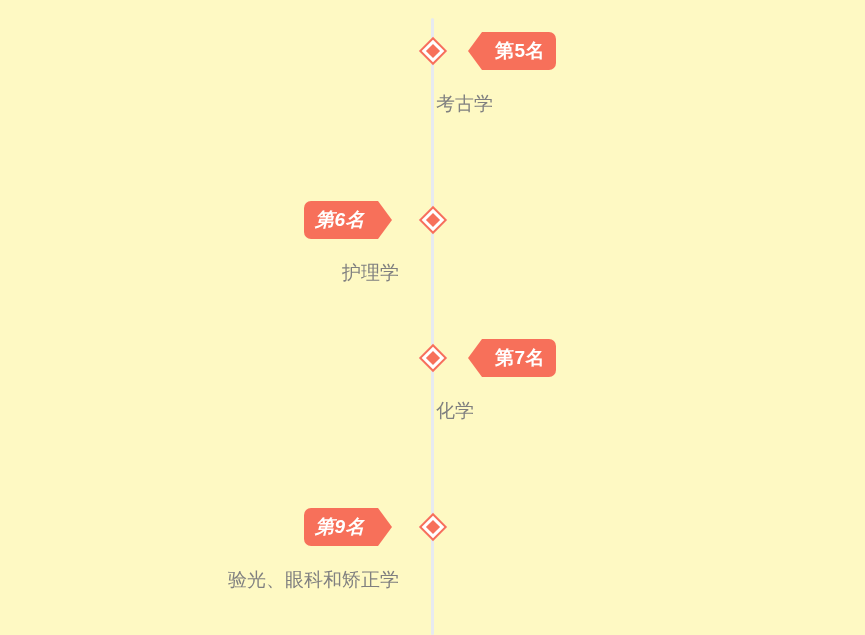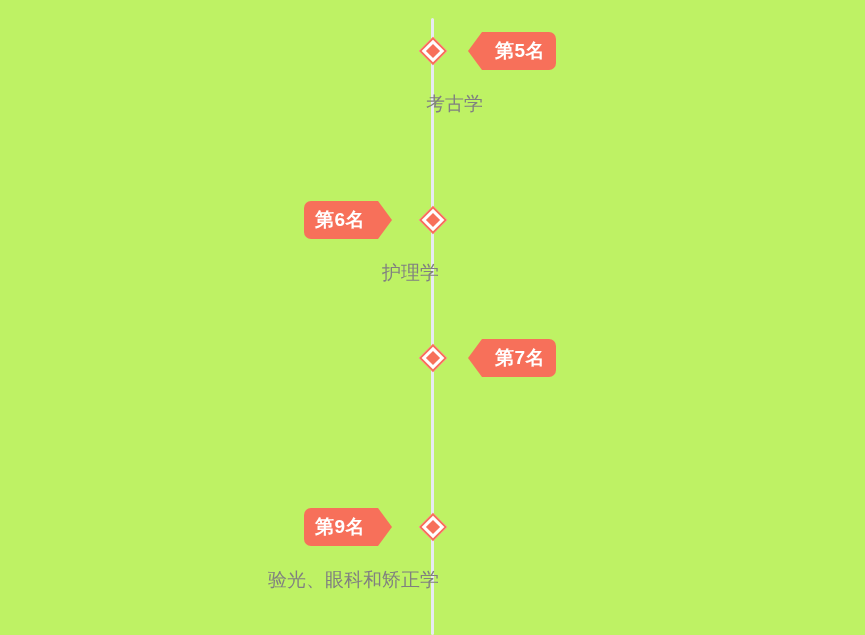--- a/index.html
+++ b/index.html
@@ -12,21 +12,21 @@
     height: 635px;
     background: #ffffff;
     font-family: "Liberation Sans", "DejaVu Sans", sans-serif;
     overflow: hidden;
   }
 
   #timeline-root {
     position: relative;
     width: 865px;
     height: 635px;
-    background: #bef264;
+    background: #fef9c3;
   }
 
   
   .axis-line {
     position: absolute;
     left: 431px;
     top: 18px;
     width: 3px;
     height: 617px;
     background: #e7eaf0;
@@ -99,37 +99,38 @@
   }
 
   
   .badge.side-left {
     left: 304px;
     width: 88px;
     padding-right: 16px;
     background: #f7705a;
     border-radius: 7px 0 0 7px;
     clip-path: polygon(0% 0%, calc(100% - 14px) 0%, 100% 50%, calc(100% - 14px) 100%, 0% 100%);
+    font-style: italic;
   }
 
   
   .desc {
     position: absolute;
     color: #808080;
     font-size: 19px;
     line-height: 34px;
     white-space: nowrap;
   }
   .desc.side-right {
-    left: 426px;
+    left: 436px;
     top: 36px;
     text-align: left;
   }
   .desc.side-left {
-    right: 426px;
+    right: 466px;
     top: 36px;
     text-align: left;
   }
   .desc .line {
     display: block;
   }
   .desc .line.indent {
     padding-left: 14px;
   }
 </style>
@@ -161,20 +162,21 @@
           <span class="line">护理学</span>
         </div>
       </div>
       <div class="entry" style="top: 358px;">
         <div class="node">
           <div class="diamond-outer"></div>
           <div class="diamond-inner"></div>
         </div>
         <div class="badge side-right">第7名</div>
         <div class="desc side-right">
+          <span class="line">化学</span>
         </div>
       </div>
       <div class="entry" style="top: 527px;">
         <div class="node">
           <div class="diamond-outer"></div>
           <div class="diamond-inner"></div>
         </div>
         <div class="badge side-left">第9名</div>
         <div class="desc side-left">
           <span class="line">验光、眼科和矫正学</span>

